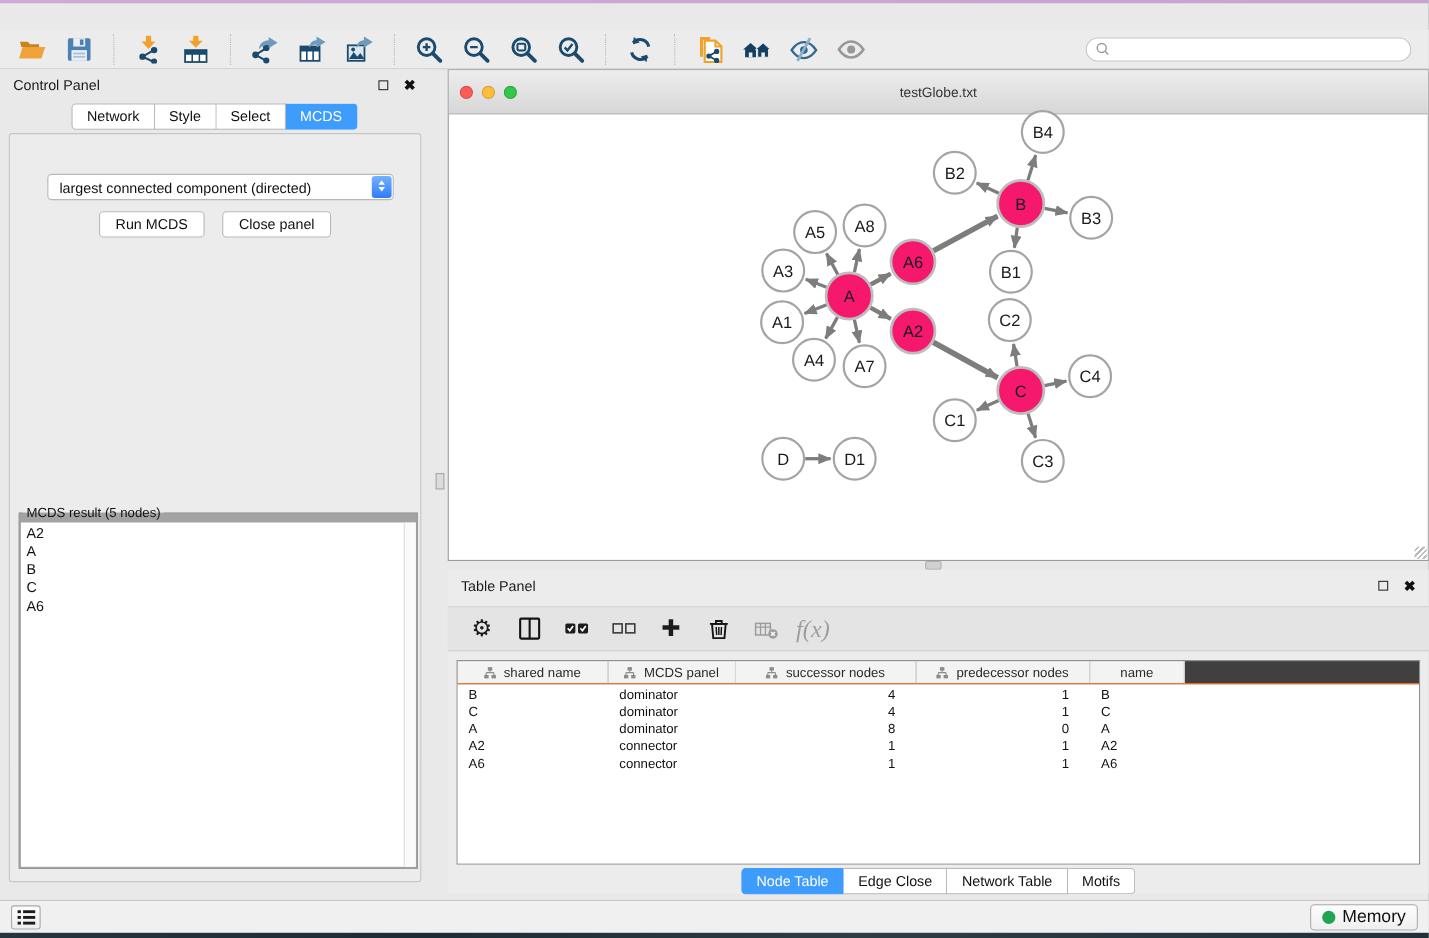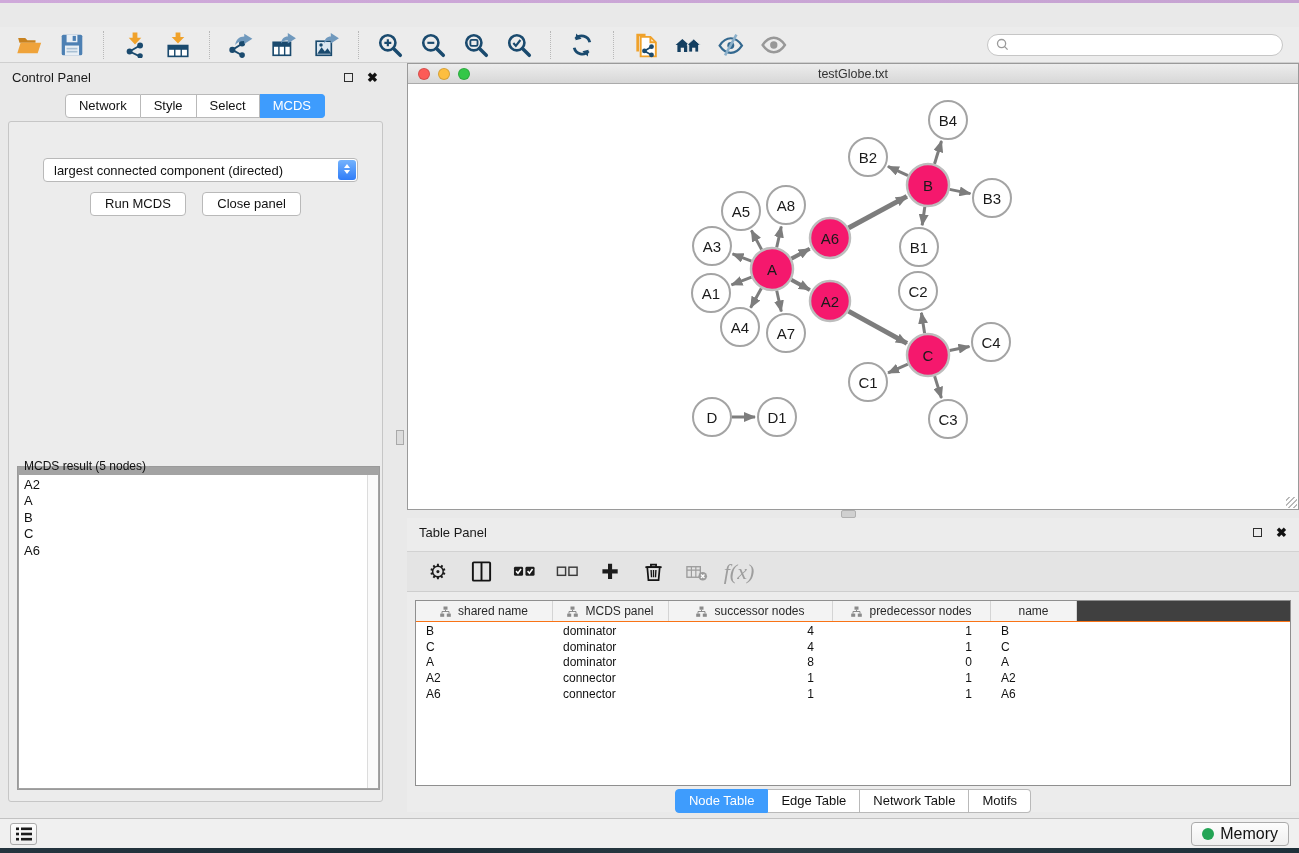--- a/index.html
+++ b/index.html
@@ -56,21 +56,21 @@
     border:1px solid #b9b9b9; border-radius:4px; padding:3px 14px 4px; margin:0 6px; cursor:pointer; }
   .result-box { position:absolute; left:8px; right:2px; top:337px; bottom:11px; border:1px solid #9a9a9a; background:#a3a3a3; }
   .result-box legend { font-size:12px; color:#111; padding:0 3px; margin-left:3px; background:transparent; }
   .result-area { position:absolute; left:1px; right:1px; top:2px; bottom:1px; background:#fff; overflow:hidden; }
   .result-list { position:absolute; left:3px; top:2px; right:14px; }
   .result-item { font-size:13px; color:#111; line-height:16.4px; padding-left:2px; }
   .result-scroll { position:absolute; right:0; top:0; bottom:0; width:11px; background:#fafafa; border-left:1px solid #dcdcdc; }
 
   
   .net-window { position:absolute; left:407px; top:63px; width:892px; height:447px; background:#fff; border:1px solid #9a9a9a; }
-  .net-titlebar { position:absolute; left:0; top:0; width:100%; height:20px;
+  .net-titlebar { position:absolute; left:0; top:0; width:100%; height:40px;
     background:linear-gradient(#ededed,#d7d7d7); border-bottom:1px solid #ababab;
     display:flex; align-items:center; padding:0 10px; }
   .net-titlebar .title { position:absolute; left:0; right:0; text-align:center; font-size:12.5px; color:#333; }
   #graph { position:absolute; left:0; top:24px; width:890px; height:421px; }
   .node-label { font-family:"Liberation Sans",sans-serif; font-size:15px; fill:#1a1a1a; text-anchor:middle; }
   .net-grip { position:absolute; right:1px; bottom:1px; width:11px; height:11px;
     background:repeating-linear-gradient(135deg, transparent 0 2px, #b9b9b9 2px 3.5px); cursor:nwse-resize; }
   .v-split-handle { position:absolute; left:396px; top:430px; width:8px; height:15px; background:#dcdcdc; border:1px solid #a9a9a9; cursor:col-resize; }
   .h-split-handle { position:absolute; left:841px; top:510px; width:15px; height:8px; background:#d0d0d0; border:1px solid #b0b0b0; border-radius:2px; cursor:row-resize; }
 
@@ -622,21 +622,21 @@
             <div class="td left" style="width: 116px;">connector</div>
             <div class="td right" style="width: 164px;">1</div>
             <div class="td right" style="width: 158px;">1</div>
             <div class="td left" style="width: 86px;">A6</div>
           </div>
         </div>
     </div>
     <div class="table-tabs-row">
       <div class="seg" id="table-tabs">
           <button class="seg-btn active">Node Table</button>
-          <button class="seg-btn">Edge Table</button>
+          <button class="seg-btn">Edge Close</button>
           <button class="seg-btn">Network Table</button>
           <button class="seg-btn">Motifs</button>
         </div>
     </div>
   </div>
 
   <div class="statusbar">
     <div class="list-btn">
       <svg width="18" height="16" viewBox="0 0 18 16">
         <g fill="#1c1c1c">

